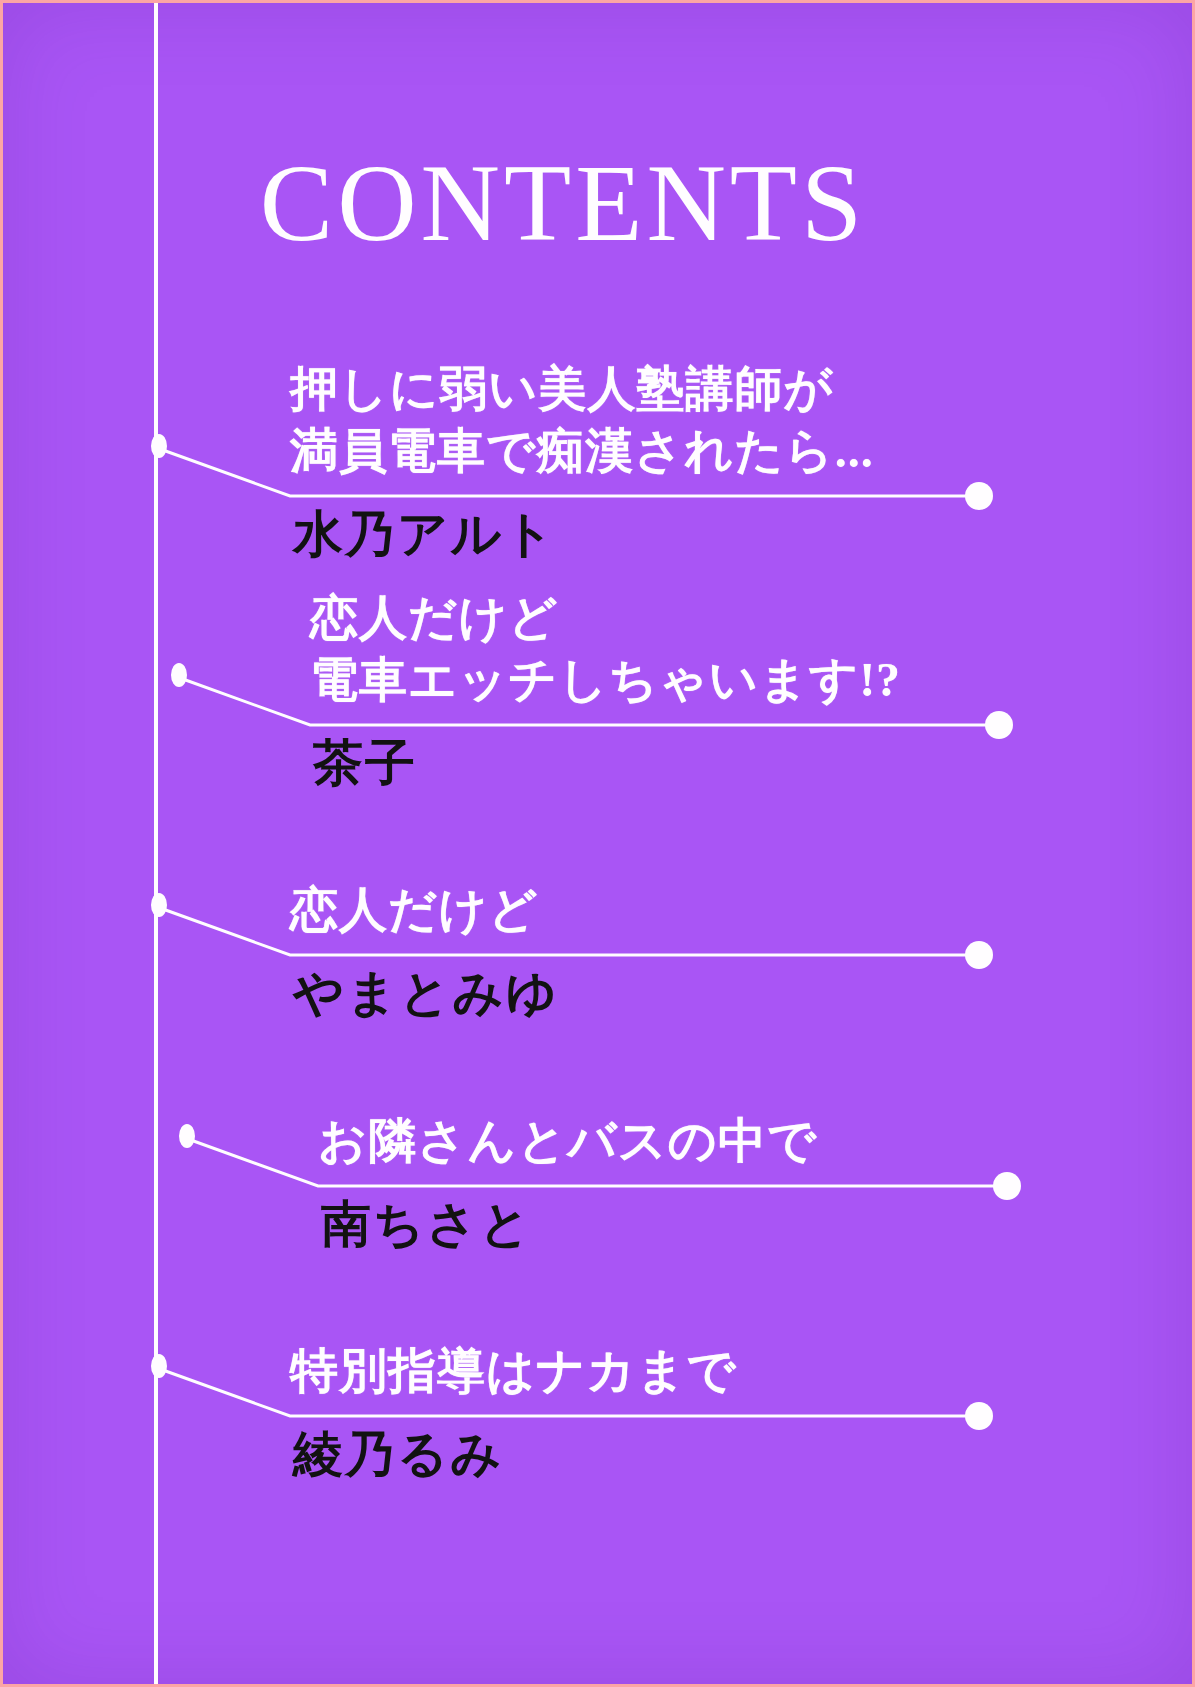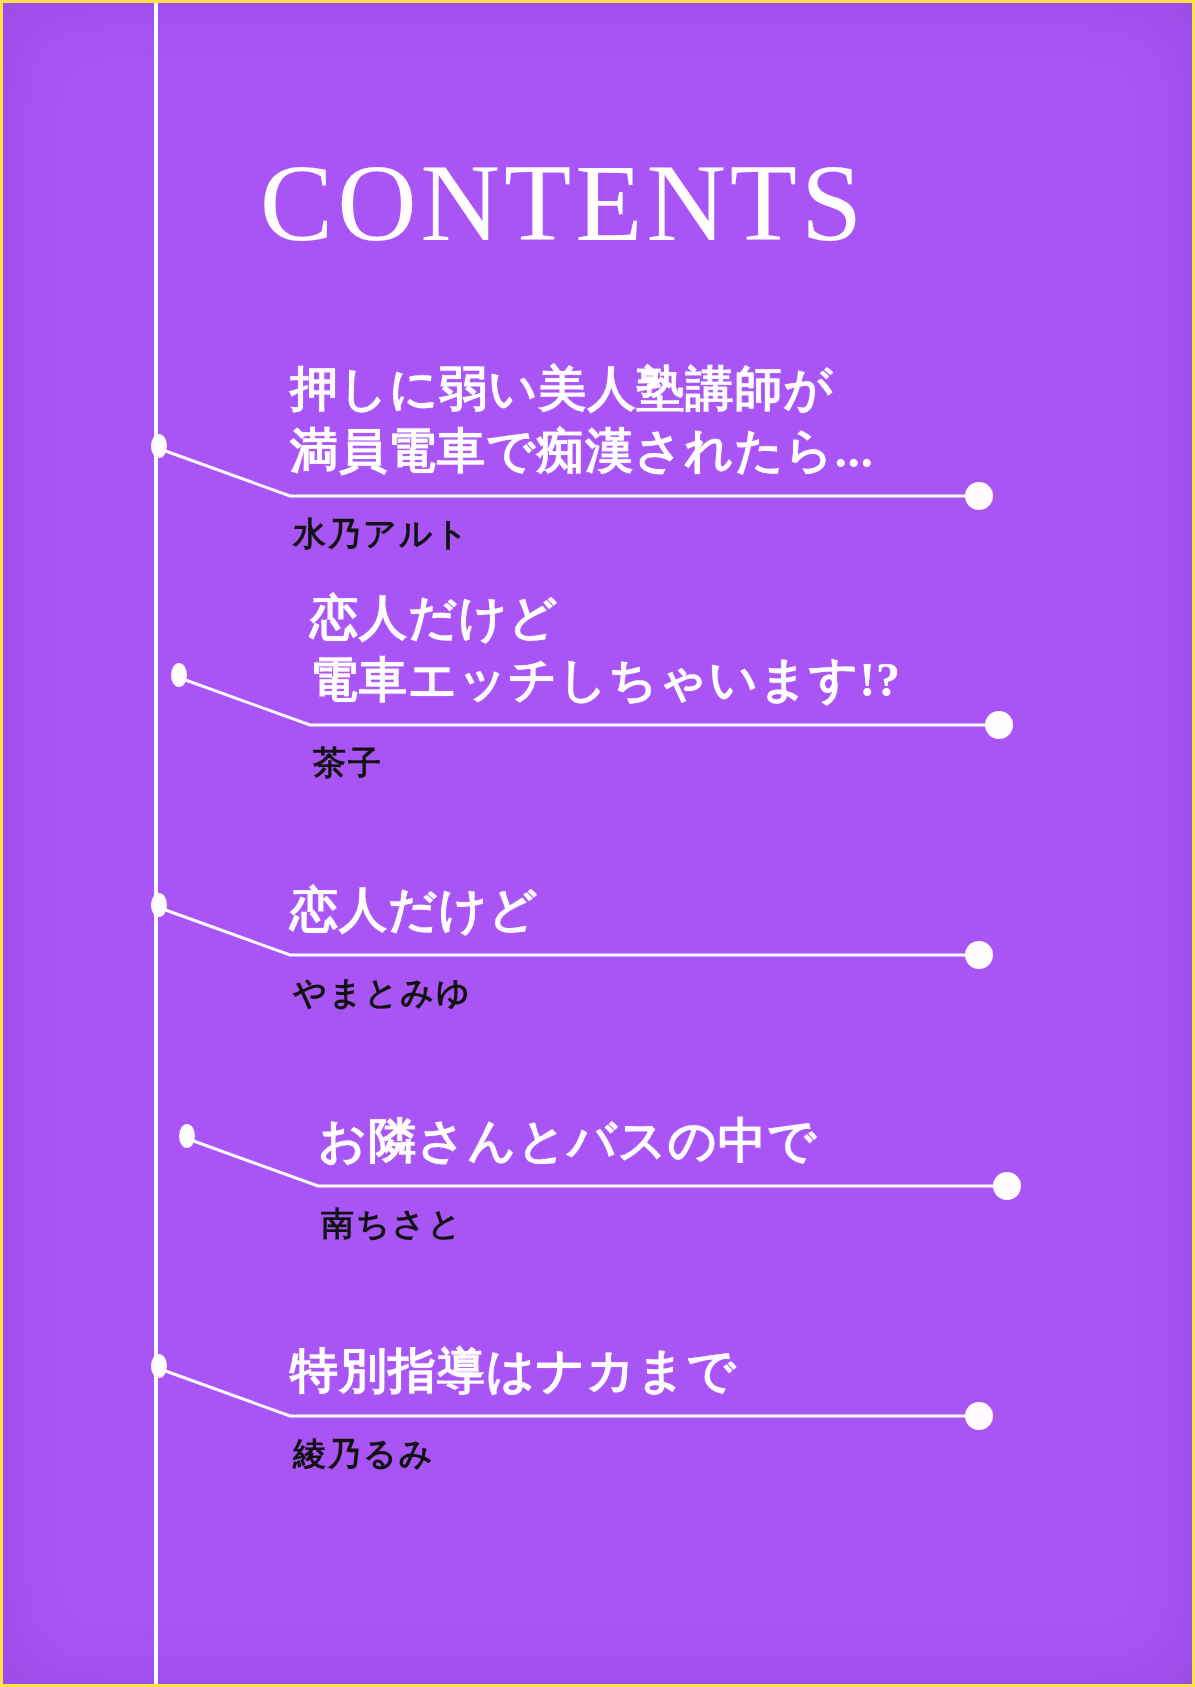--- a/index.html
+++ b/index.html
@@ -6,21 +6,21 @@
     margin: 0;
     padding: 0;
     background: #222;
   }
   .page {
     position: relative;
     width: 1195px;
     height: 1687px;
     box-sizing: border-box;
     background: #a955f5;
-    border: 3px solid #fde047;
+    border: 3px solid #fca5a5;
     overflow: hidden;
     box-shadow: inset 0 0 90px rgba(60, 0, 120, 0.14);
     font-family: "Liberation Serif", "DejaVu Serif", serif;
   }
   .vline {
     position: absolute;
     left: 151px;
     top: 0;
     width: 4px;
     height: 1687px;
@@ -67,21 +67,21 @@
     font-weight: 700;
     letter-spacing: 1px;
     white-space: nowrap;
     text-shadow: 0 0 1px rgba(255,255,255,0.6);
   }
   .entry-author {
     position: absolute;
     left: 281px;
     top: 174px;
     color: #121212;
-    font-size: 33px;
+    font-size: 50px;
     line-height: 48px;
     font-weight: 700;
     letter-spacing: 2px;
     white-space: nowrap;
   }
 </style>
 </head>
 <body>
 
 <div class="page">

